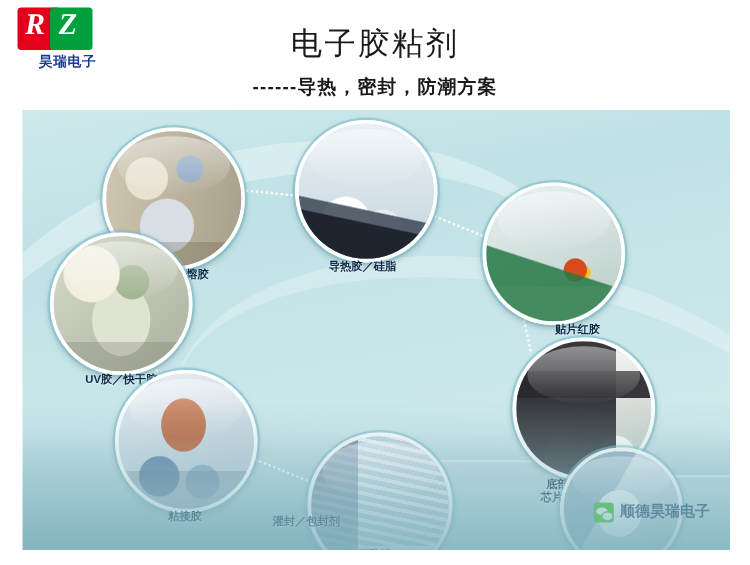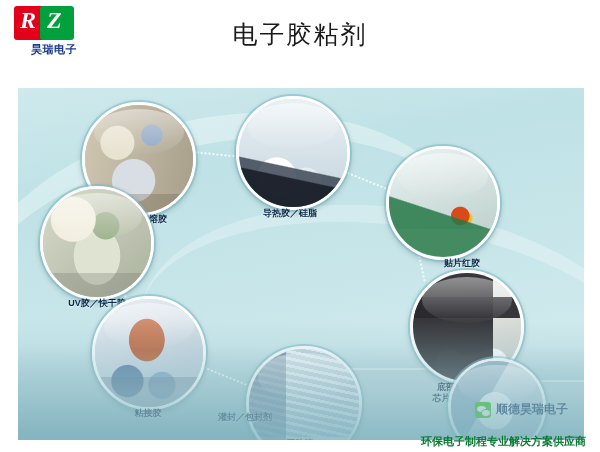--- a/index.html
+++ b/index.html
@@ -262,20 +262,21 @@
         <span>R</span>
       </div>
       <div class="logo-sq2">
         <span>Z</span>
       </div>
     </div>
     <div class="logo-text">昊瑞电子</div>
   </div>
 
   <div class="title">电子胶粘剂</div>
+  <div class="subtitle">------导热，密封，防潮方案</div>
 
   <div class="panel">
     <div class="swoosh sw1"></div>
     <div class="swoosh sw2"></div>
 
     <div class="bldg">
       <div class="bldg-block" style="left:330px;width:120px;height:70px;"></div>
       <div class="bldg-block" style="left:452px;width:114px;height:58px;"></div>
       <div class="bldg-block" style="left:240px;width:86px;height:46px;"></div>
     </div>
@@ -390,15 +391,14 @@
       <div class="gloss"></div>
     </div>
     <div class="caption" style="left:252px;top:350px;width:60px;">三防漆</div>
 
     <div class="wechat">
       <span class="wechat-icon"></span>
       <span class="wechat-text">顺德昊瑞电子</span>
     </div>
   </div>
 
-  <div class="footer-slogan">环保电子制程专业解决方案供应商</div>
 
 </div>
 
 </body></html>

